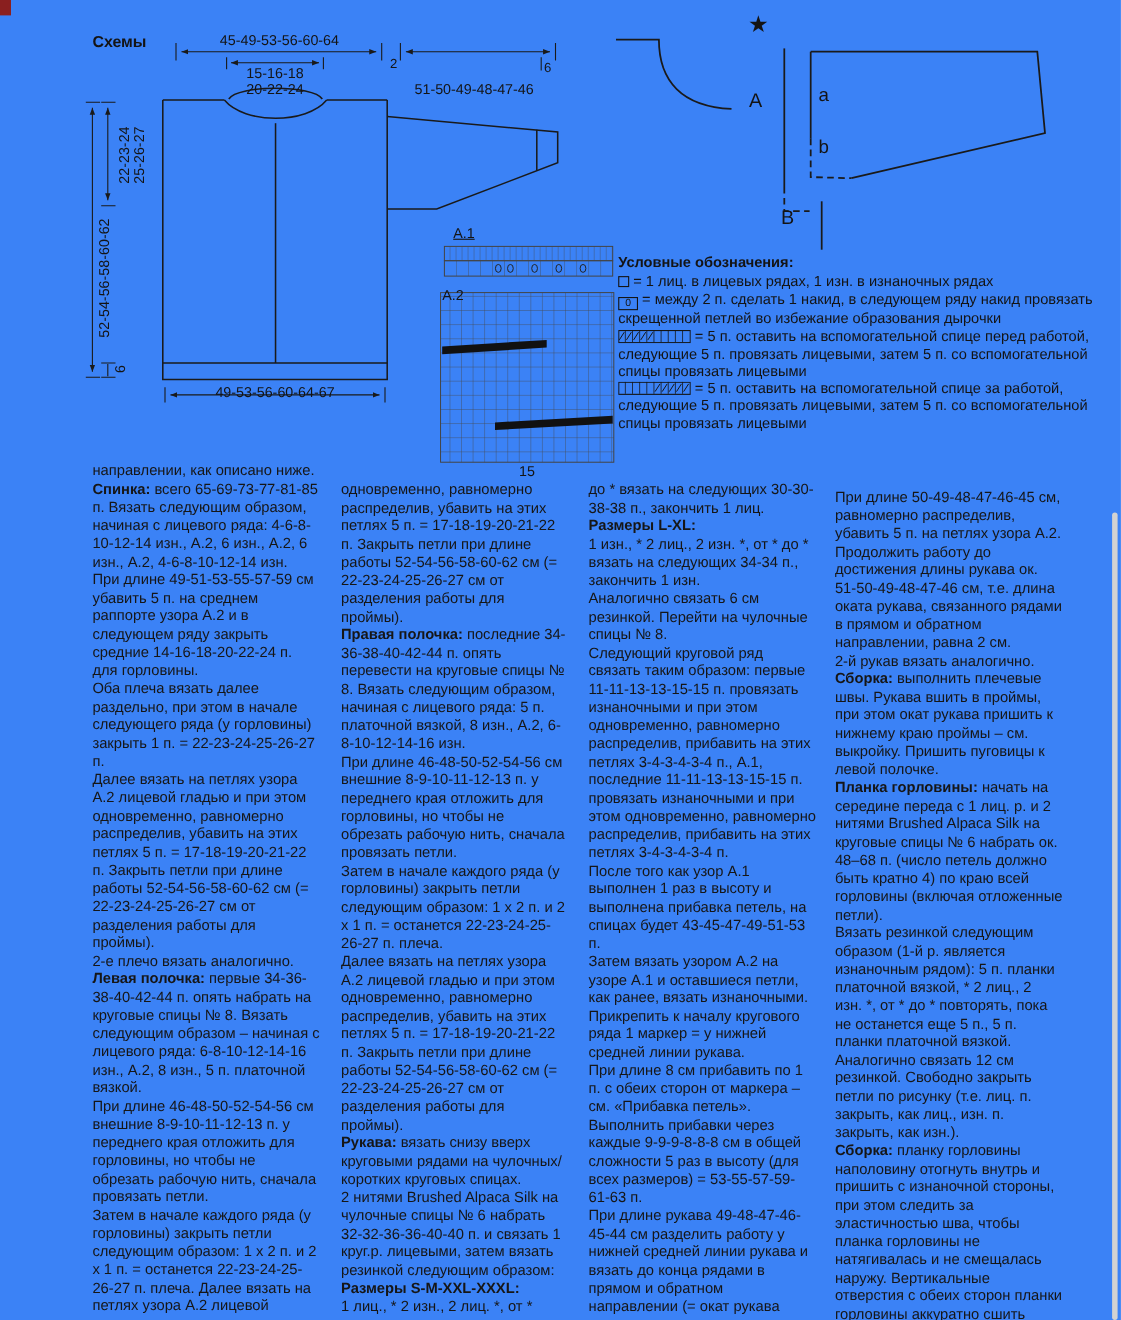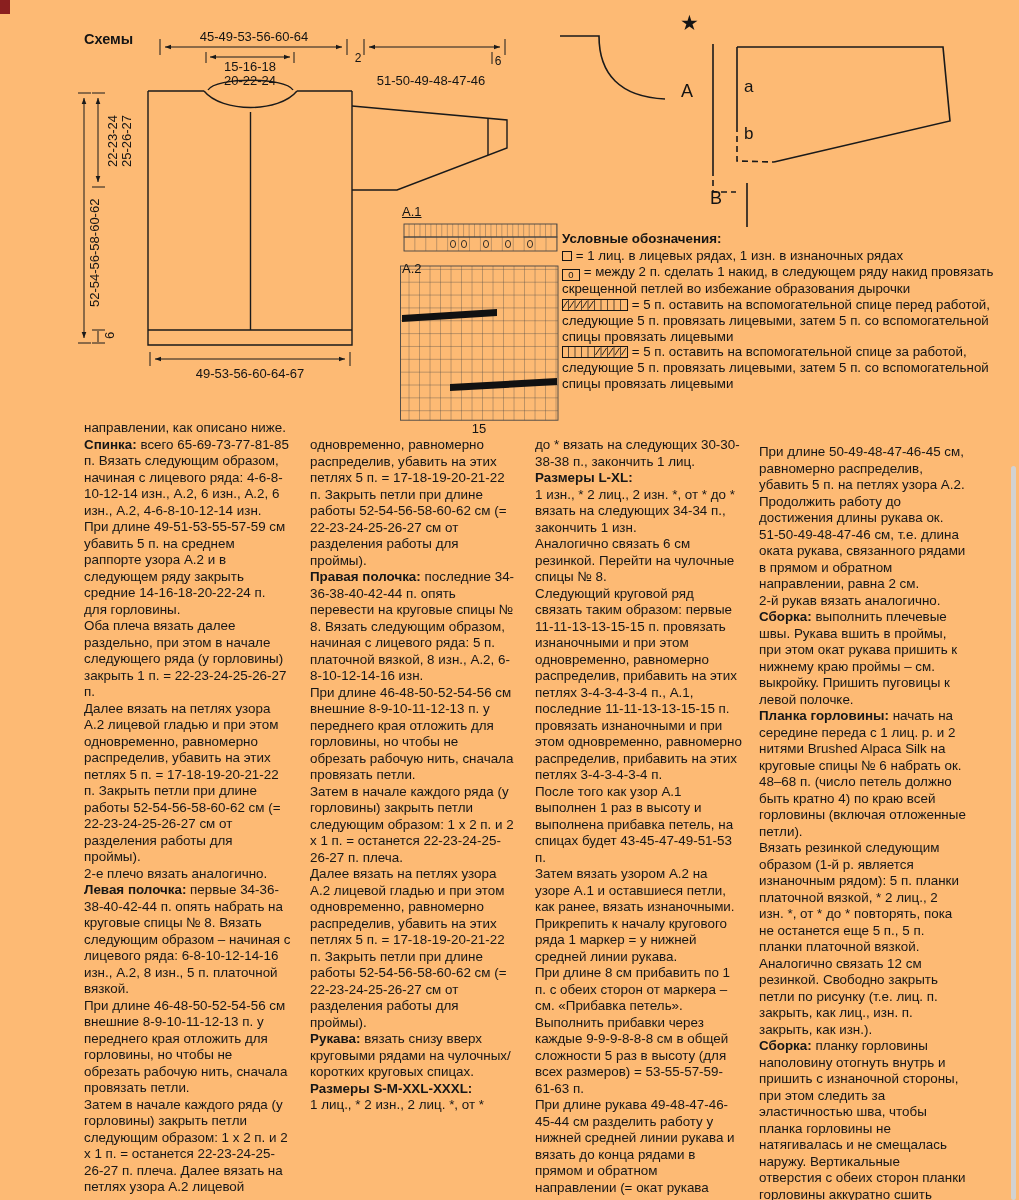--- a/index.html
+++ b/index.html
@@ -1,17 +1,17 @@
 <!DOCTYPE html>
 <html lang="ru"><head>
 <meta charset="utf-8">
 <style>
   * { margin:0; padding:0; box-sizing:border-box; }
   body { background:#fff; font-family:"Liberation Sans","DejaVu Sans",sans-serif; }
-  .page { position:relative; width:1019px; height:1200px; background:#fdba74; overflow:hidden; color:#141414; }
+  .page { position:relative; width:1019px; height:1200px; background:#3b82f6; overflow:hidden; color:#141414; }
   .schemes-label { position:absolute; font-weight:bold; font-size:14.5px; }
   .meas { position:absolute; font-size:13px; color:#141414; text-align:center; line-height:14px; }
   .vtext { writing-mode:vertical-rl; transform:rotate(180deg); text-align:center; }
   .legend { position:absolute; left:562px; top:231px; width:456px; font-size:13.3px; line-height:15.9px; color:#141414; }
   .legend-title { font-weight:bold; margin:0 11px 1px 0; }
   .legend-item { margin:0; }
   .sym-box { display:inline-block; width:10px; height:10px; border:1.2px solid #141414; vertical-align:-1px; }
   .sym-box0 { display:inline-block; width:18px; height:12px; border:1.2px solid #141414; vertical-align:-2px; font-size:9.5px; line-height:10px; text-align:center; }
   .sym-star { font-size:14px; }
   .col { position:absolute; width:207px; font-size:13.4px; line-height:16.5px; color:#161616; text-align:left; }
@@ -106,23 +106,23 @@
   <span class="meas" style="left:160px; top:30px; width:188px;">45-49-53-56-60-64</span>
   <span class="meas" style="left:357px; top:30px; width:148px;margin-top:44px;">51-50-49-48-47-46</span>
   <span class="meas" style="left:350px; top:51px; width:16px; font-size:12px;">2</span>
   <span class="meas" style="left:490px; top:54px; width:16px; font-size:12px;">6</span>
   <span class="meas" style="left:203px; top:60px; width:94px;"><span>15-16-18</span><br><span>20-22-24</span></span>
 
   <div class="meas vtext" style="left:106px; top:94px; height:94px;"><span>22-23-24</span><br><span>25-26-27</span></div>
   <div class="meas vtext" style="left:88px; top:172px; height:162px;">52-54-56-58-60-62</div>
   <div class="meas vtext" style="left:103px; top:326px; height:18px;">6</div>
 
-  <span class="meas" style="left:148px; top:367px; width:204px;">49-53-56-60-64-67</span>
+  <span class="meas" style="left:148px; top:350px; width:204px;">49-53-56-60-64-67</span>
 
-  <span class="meas" style="left:402px; top:205px; text-align:center;text-decoration:underline;">A.1</span>
+  <span class="meas" style="left:412px; top:205px; text-align:center;text-decoration:underline;">A.1</span>
   <span class="meas" style="left:402px; top:262px; text-align:left;">A.2</span>
   <span class="meas" style="left:400px; top:422px; width:158px;">15</span>
 
   <span class="meas" style="left:680px; top:16px; font-size:21px;">★</span>
   <span class="meas" style="left:681px; top:84px; font-size:18px;">A</span>
   <span class="meas" style="left:744px; top:80px; font-size:17px;">a</span>
   <span class="meas" style="left:744px; top:127px; font-size:17px;">b</span>
   <span class="meas" style="left:710px; top:191px; font-size:18px;">B</span>
 
   <div class="legend">
@@ -154,20 +154,21 @@
       <p>При длине 46-48-50-52-54-56 см внешние 8-9-10-11-12-13 п. у переднего края отложить для горловины, но чтобы не обрезать рабочую нить, сначала провязать петли.</p>
       <p>Затем в начале каждого ряда (у горловины) закрыть петли следующим образом: 1 х 2 п. и 2 х 1 п. = останется 22-23-24-25-26-27 п. плеча. Далее вязать на петлях узора А.2 лицевой гладью и при этом</p>
     </div>
   <div class="col" style="left:310px; top:437px;">
       <p>одновременно, равномерно распределив, убавить на этих петлях 5 п. = 17-18-19-20-21-22 п. Закрыть петли при длине работы 52-54-56-58-60-62 см (= 22-23-24-25-26-27 см от разделения работы для проймы).</p>
       <p><b>Правая полочка: </b>последние 34-36-38-40-42-44 п. опять перевести на круговые спицы № 8. Вязать следующим образом, начиная с лицевого ряда: 5 п. платочной вязкой, 8 изн., А.2, 6-8-10-12-14-16 изн.</p>
       <p>При длине 46-48-50-52-54-56 см внешние 8-9-10-11-12-13 п. у переднего края отложить для горловины, но чтобы не обрезать рабочую нить, сначала провязать петли.</p>
       <p>Затем в начале каждого ряда (у горловины) закрыть петли следующим образом: 1 х 2 п. и 2 х 1 п. = останется 22-23-24-25-26-27 п. плеча.</p>
       <p>Далее вязать на петлях узора А.2 лицевой гладью и при этом одновременно, равномерно распределив, убавить на этих петлях 5 п. = 17-18-19-20-21-22 п. Закрыть петли при длине работы 52-54-56-58-60-62 см (= 22-23-24-25-26-27 см от разделения работы для проймы).</p>
       <p><b>Рукава: </b>вязать снизу вверх круговыми рядами на чулочных/коротких круговых спицах.</p>
+      <p>2 нитями Brushed Alpaca Silk на чулочные спицы № 6 набрать 32-32-36-36-40-40 п. и связать 1 круг.р. лицевыми, затем вязать резинкой следующим образом:</p>
       <p><b style="display: block;">Размеры S-M-XXL-XXXL:</b>1 лиц., * 2 изн., 2 лиц. *, от *</p>
     </div>
   <div class="col" style="left:535px; top:437px;">
       <p>до * вязать на следующих 30-30-38-38 п., закончить 1 лиц.</p>
       <p><b style="display: block;">Размеры L-XL:</b>1 изн., * 2 лиц., 2 изн. *, от * до * вязать на следующих 34-34 п., закончить 1 изн.</p>
       <p>Аналогично связать 6 см резинкой. Перейти на чулочные спицы № 8.</p>
       <p>Следующий круговой ряд связать таким образом: первые 11-11-13-13-15-15 п. провязать изнаночными и при этом одновременно, равномерно распределив, прибавить на этих петлях 3-4-3-4-3-4 п., А.1, последние 11-11-13-13-15-15 п. провязать изнаночными и при этом одновременно, равномерно распределив, прибавить на этих петлях 3-4-3-4-3-4 п.</p>
       <p>После того как узор А.1 выполнен 1 раз в высоту и выполнена прибавка петель, на спицах будет 43-45-47-49-51-53 п.</p>
       <p>Затем вязать узором А.2 на узоре А.1 и оставшиеся петли, как ранее, вязать изнаночными.</p>
       <p>Прикрепить к началу кругового ряда 1 маркер = у нижней средней линии рукава.</p>

